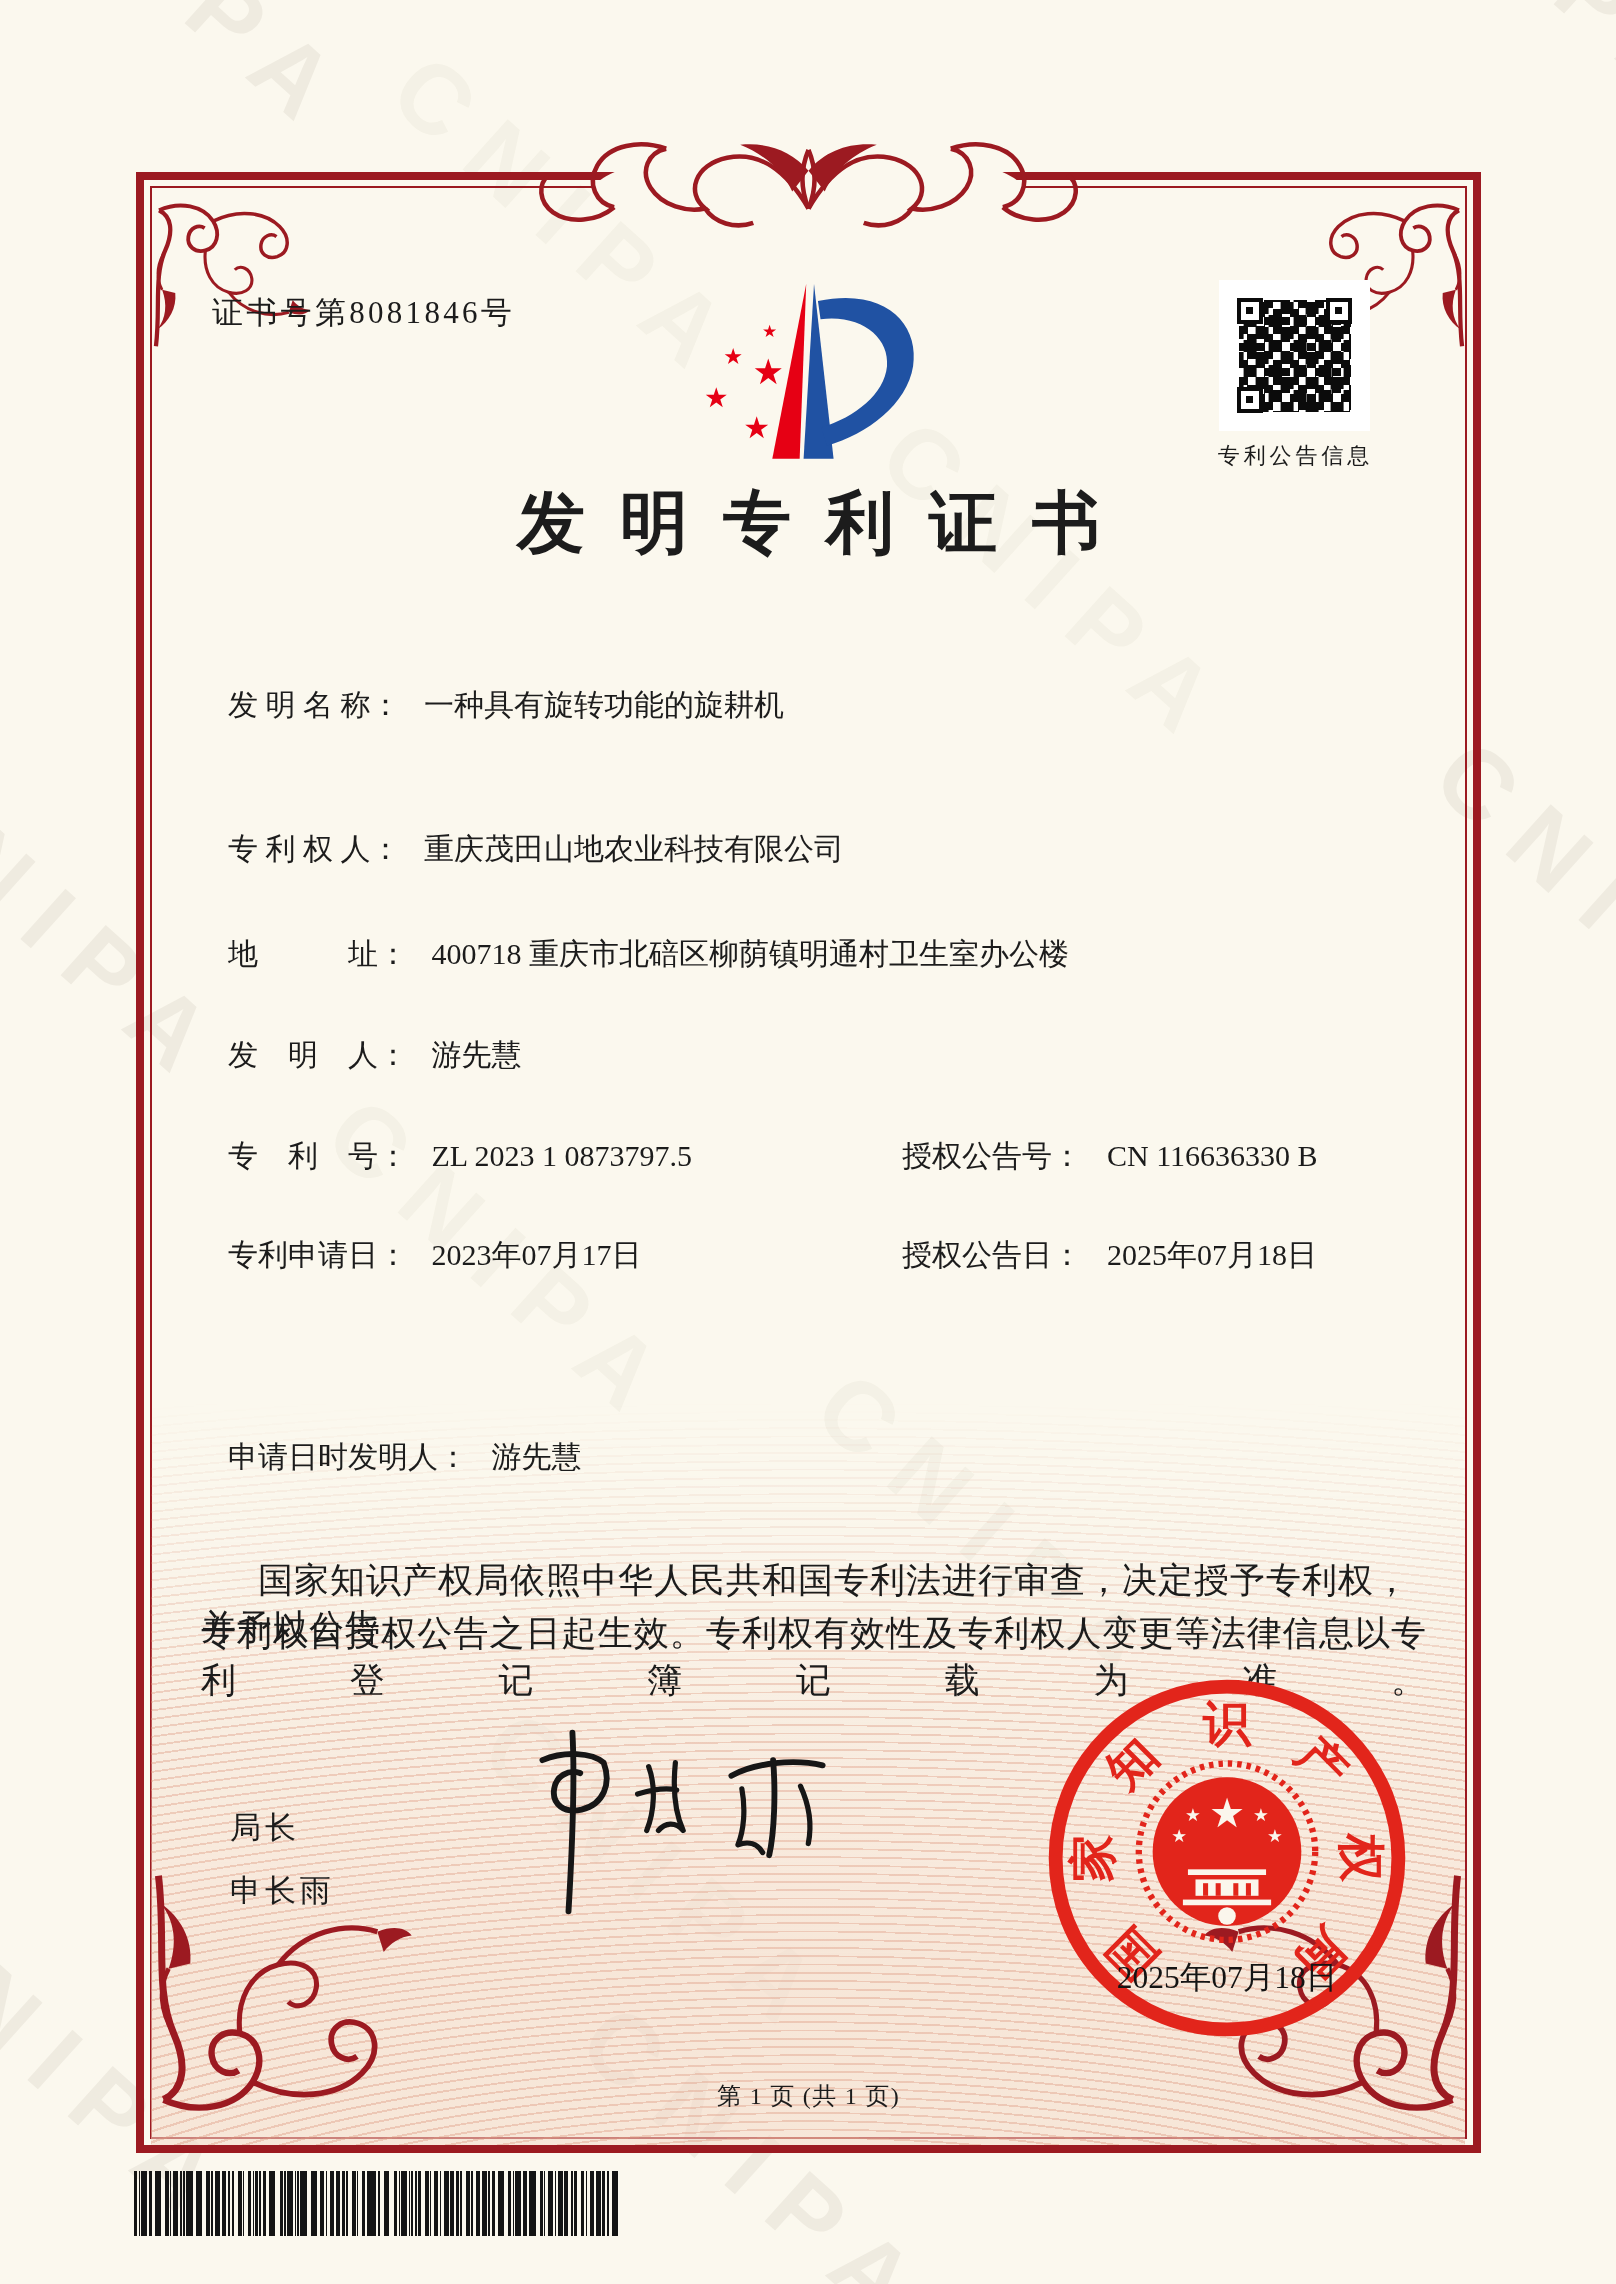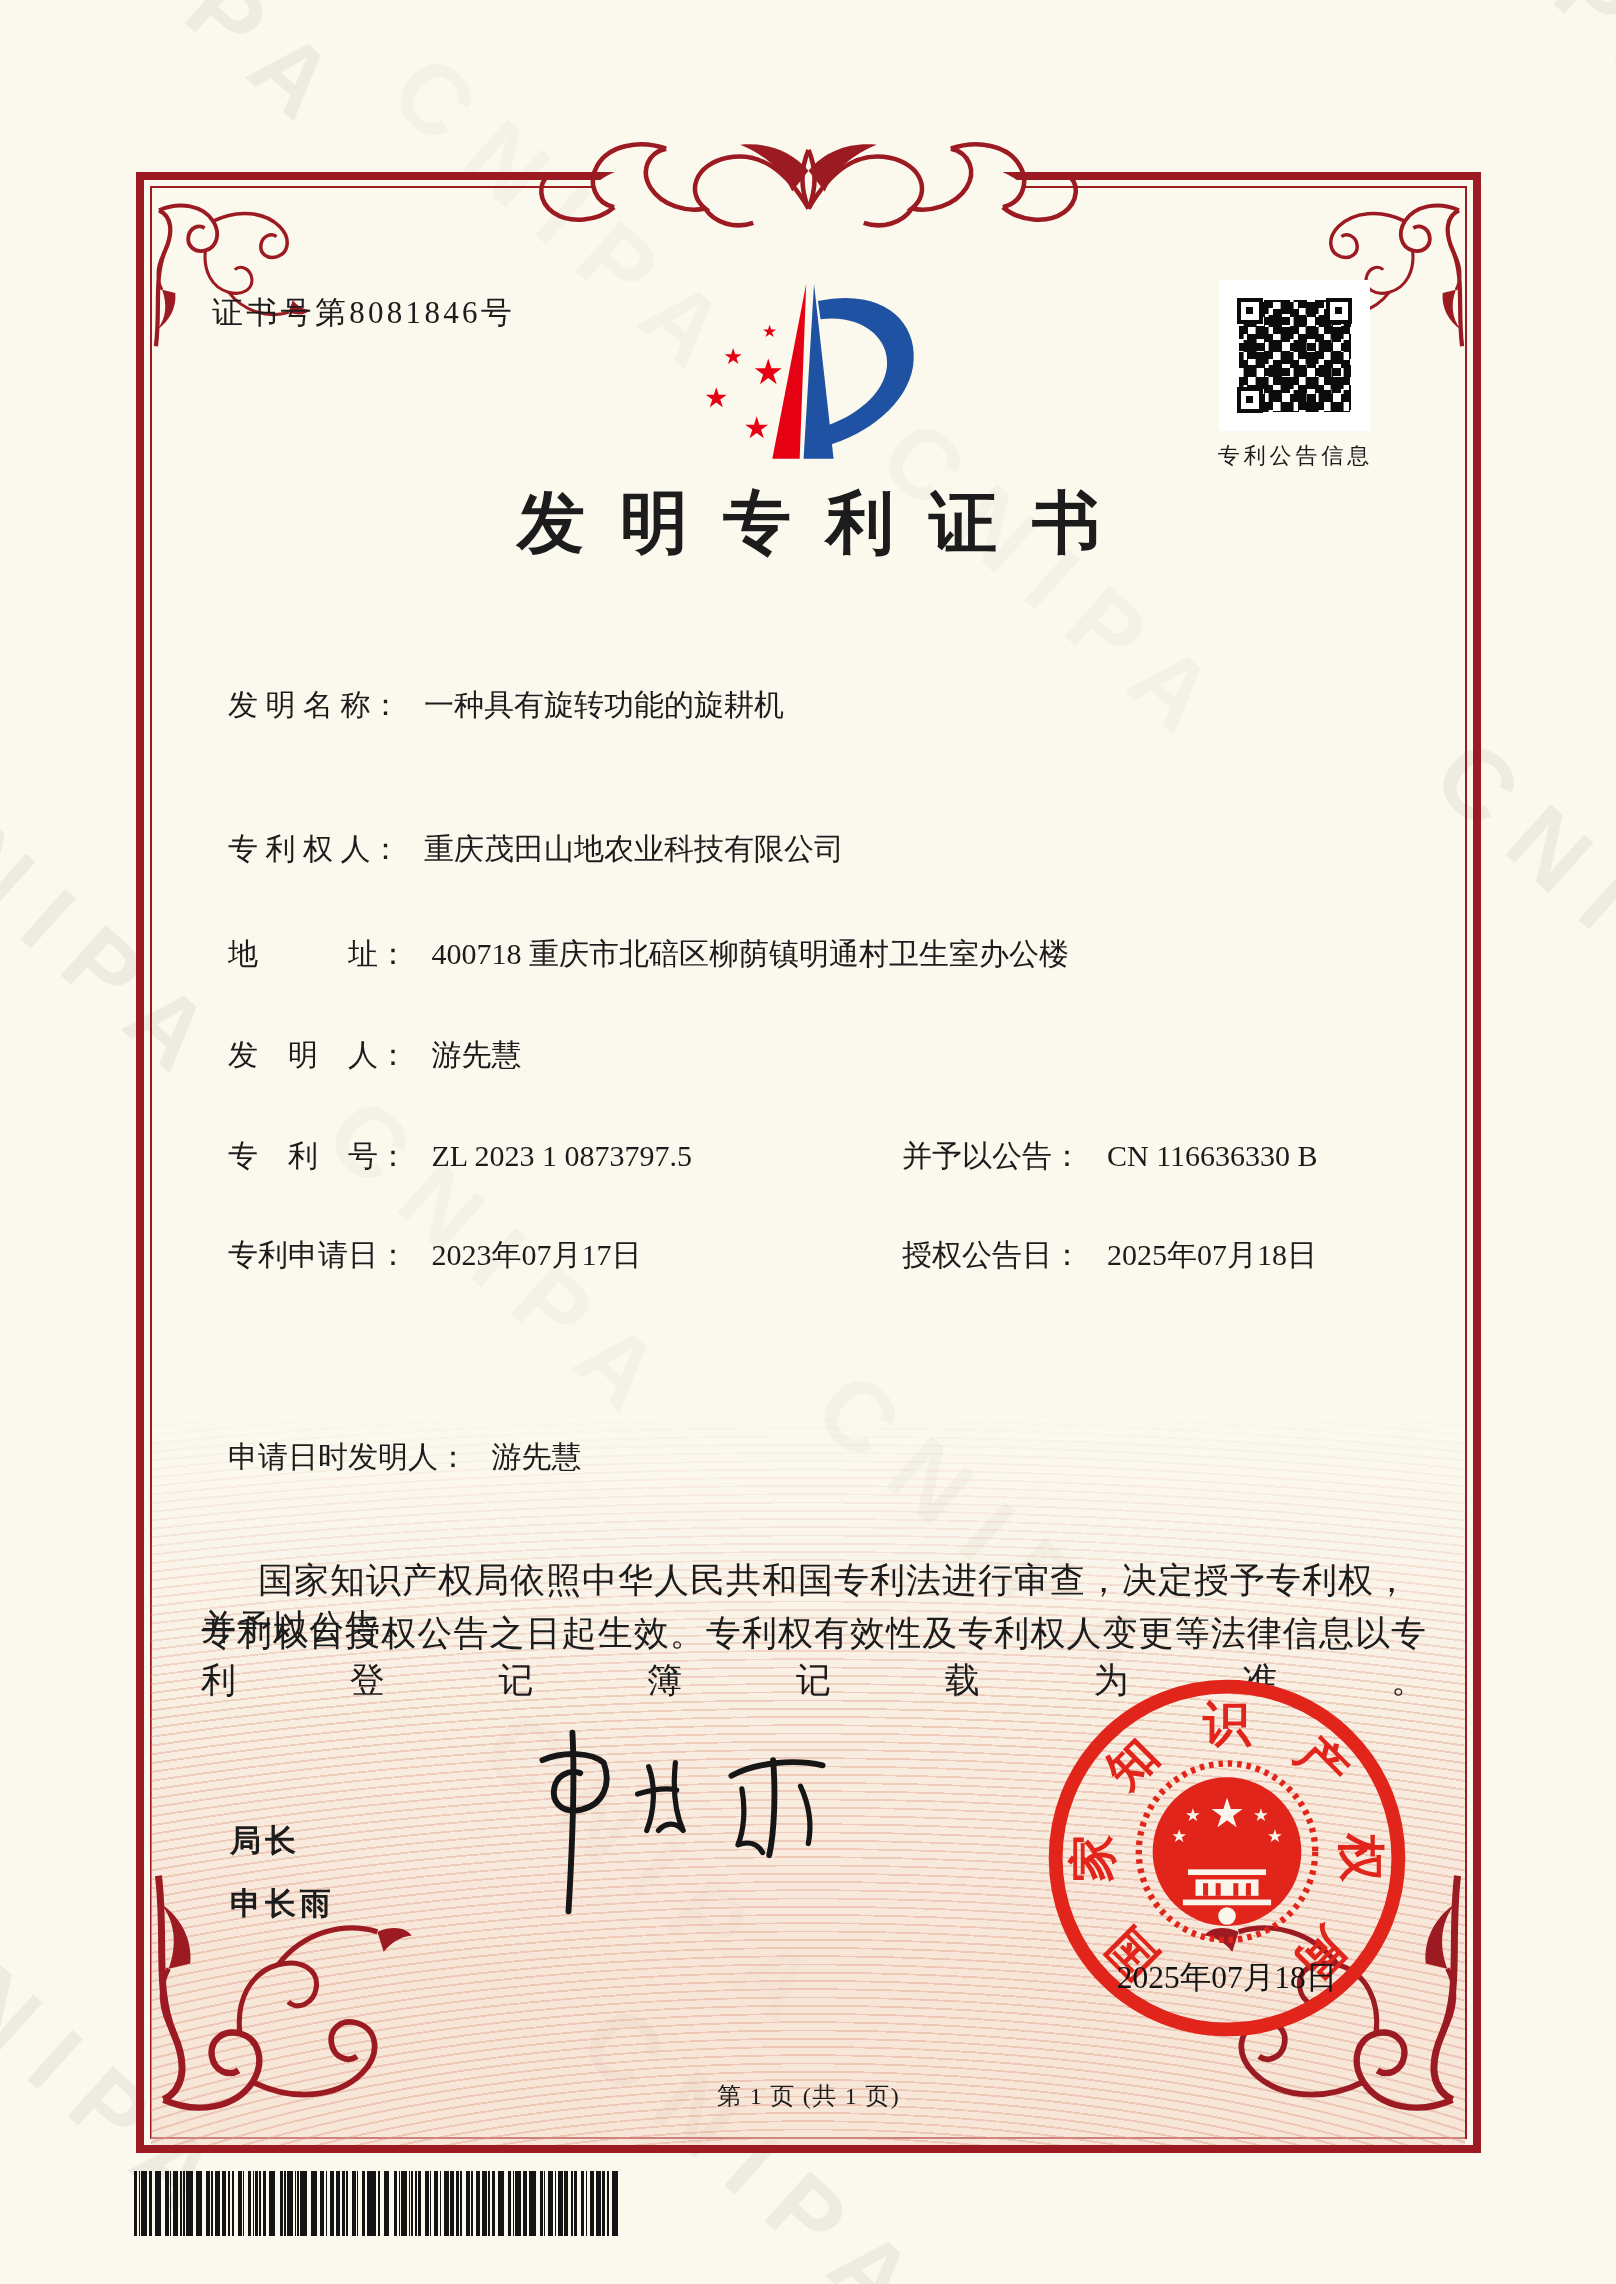--- a/index.html
+++ b/index.html
@@ -37,22 +37,22 @@
   
   .frow{position:absolute;left:228px;font-size:30px;white-space:nowrap;}
   .frow .val{margin-left:23.5px;}
   .frow2{position:absolute;left:902px;font-size:30px;white-space:nowrap;}
   .frow2 .val{margin-left:25px;}
   
   .notice{position:absolute;left:201px;width:1226px;font-size:35px;letter-spacing:1px;}
   .notice1{text-indent:57px;}
   .notice2{text-align:justify;text-align-last:justify;}
   
-  .director{position:absolute;left:230px;font-size:31px;font-weight:bold;
-            font-family:"Liberation Sans",sans-serif;letter-spacing:3.9px;margin-top:13px;}
+  .director{position:absolute;left:230px;font-size:31px;font-weight:normal;
+            font-family:"Liberation Sans",sans-serif;letter-spacing:3.9px;}
   
   .footer{left:136px;top:2080px;width:1345px;text-align:center;font-size:24px;letter-spacing:1.3px;}
   
   .barcode{left:134px;top:2171px;width:484px;height:65px;
     background-image:
       repeating-linear-gradient(90deg,#141414 0 2.6px,transparent 2.6px 4.6px,#141414 4.6px 5.9px,transparent 5.9px 10.4px),
       repeating-linear-gradient(90deg,#141414 0 2px,transparent 2px 6.5px,#141414 6.5px 10.4px,transparent 10.4px 16.3px);}
   svg{display:block;}
 </style>
 </head>
@@ -153,21 +153,21 @@
     <span class="lbl">地　　　址：</span><span class="val">400718 重庆市北碚区柳荫镇明通村卫生室办公楼</span>
   </div>
   <div class="frow" style="top:1035px;">
     <span class="lbl">发　明　人：</span><span class="val">游先慧</span>
   </div>
 
   <div class="frow" style="top:1136px;">
     <span class="lbl">专　利　号：</span><span class="val">ZL 2023 1 0873797.5</span>
   </div>
   <div class="frow2" style="top:1136px;">
-    <span class="lbl">并予以公告：</span><span class="val">CN 116636330 B</span>
+    <span class="lbl">授权公告号：</span><span class="val">CN 116636330 B</span>
   </div>
   <div class="frow" style="top:1235px;">
     <span class="lbl">专利申请日：</span><span class="val">2023年07月17日</span>
   </div>
   <div class="frow2" style="top:1235px;">
     <span class="lbl">授权公告日：</span><span class="val">2025年07月18日</span>
   </div>
 
   <div class="frow" style="top:1437px;">
     <span class="lbl">申请日时发明人：</span><span class="val">游先慧</span>

